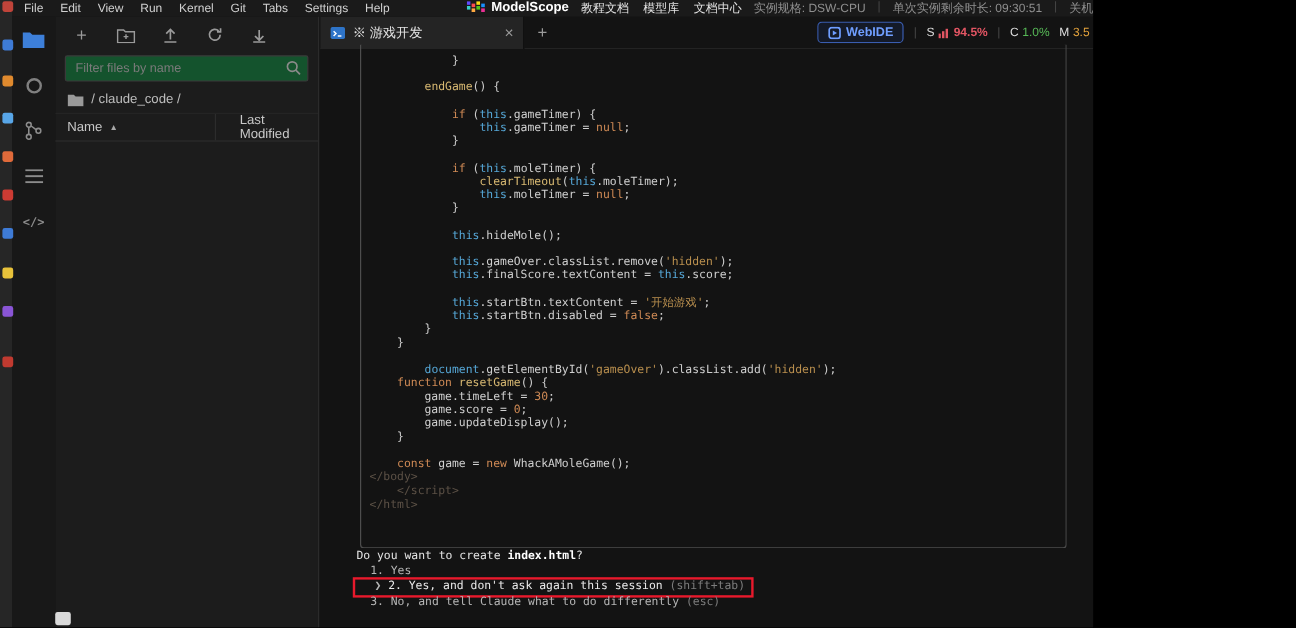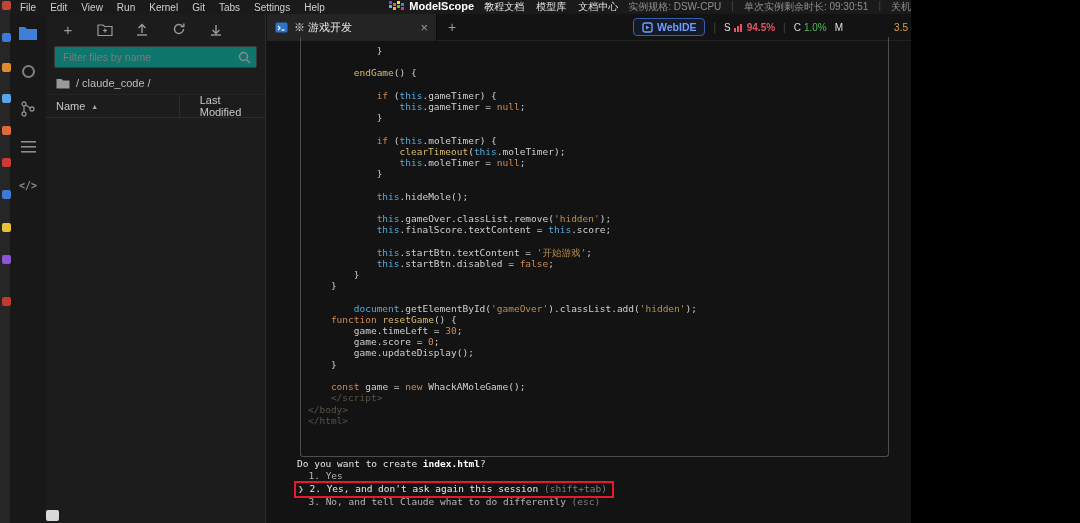--- a/index.html
+++ b/index.html
@@ -27,21 +27,21 @@
   .activitybar{position:absolute;left:10px;top:14px;width:36px;bottom:0;background:#181818;z-index:10;}
   .act-icon{width:36px;height:38px;display:flex;align-items:center;justify-content:center;color:#8c8c8c;}
   .circle-ic{width:13px;height:13px;border:2px solid #808080;border-radius:50%;display:inline-block;}
   .code-glyph{font-size:10px;font-weight:bold;color:#8c8c8c;font-family:"DejaVu Sans Mono",monospace;}
 
   
   .filepanel{position:absolute;left:46px;top:14px;width:220px;bottom:0;background:#1c1c1c;border-right:1px solid #2b2b2b;z-index:5;}
   .fp-toolbar{height:30px;display:flex;align-items:center;gap:21px;padding-left:14px;}
   .fp-btn{color:#9a9a9a;display:flex;align-items:center;justify-content:center;width:16px;height:16px;font-size:15px;}
   .fp-search{margin:2px 8px 4px 8px;position:relative;}
-  .fp-search input{width:100%;height:22px;background:#0f766e;border:1px solid #3a3a3a;border-radius:2px;
+  .fp-search input{width:100%;height:22px;background:#14532d;border:1px solid #3a3a3a;border-radius:2px;
                    color:#cfcfcf;font-size:10.5px;padding:0 24px 0 8px;outline:none;font-family:"Liberation Sans",sans-serif;}
   .fp-search input::placeholder{color:#7a7a7a;}
   .fp-search .mag{position:absolute;right:6px;top:4px;}
   .fp-breadcrumb{height:22px;display:flex;align-items:center;gap:6px;padding-left:10px;font-size:11px;color:#bdbdbd;}
   .fp-headers{height:24px;display:flex;align-items:center;border-bottom:1px solid #2c2c2c;border-top:1px solid #242424;font-size:11px;color:#c8c8c8;gap:10px;}
   .h-name{width:134px;padding-left:10px;display:flex;align-items:center;gap:6px;border-right:1px solid #2c2c2c;height:100%;}
   .h-caret{font-size:7px;color:#a8a8a8;}
   .h-mod{padding-left:10px;}
   .fp-list{flex:1;}
 
@@ -51,21 +51,21 @@
   .tab{height:27px;display:flex;align-items:center;gap:6px;background:#242424;padding:0 8px;width:170px;
        font-size:11px;color:#e3e3e3;border-right:1px solid #0c0c0c;}
   .tab-close{margin-left:auto;color:#9a9a9a;font-size:13px;line-height:1;}
   .newtab{width:30px;text-align:center;color:#9a9a9a;font-size:14px;}
   .tb-right{margin-left:auto;display:flex;align-items:center;gap:8px;padding-right:3px;font-size:10px;white-space:nowrap;overflow:hidden;}
   .webide{display:flex;align-items:center;gap:4px;border:1px solid #3a5db0;color:#6f9eff;background:#141a28;
           border-radius:4px;padding:2px 8px;font-size:10.5px;font-weight:bold;cursor:pointer;font-family:"Liberation Sans",sans-serif;}
   .stat{display:flex;align-items:center;gap:3px;color:#dedede;}
   .v-red{color:#e25563;font-weight:bold;}
   .v-green{color:#57b957;}
-  .v-orange{color:#e2a23c;margin-left:48px;}
+  .v-orange{color:#e2a23c;}
   .sep2{color:#474747;}
 
   
   .terminal{position:absolute;left:0;right:0;top:27px;bottom:0;background:#131313;
             font-family:"DejaVu Sans Mono",monospace;}
   .codebox{position:absolute;left:33px;right:22px;top:-4px;height:420px;border:1px solid #4d4d4d;border-top:none;
            border-radius:0 0 3px 3px;padding:8px 7px;overflow:hidden;font-size:9.5px;line-height:11.2px;}
   .code-line{white-space:pre;}
   .t-p{color:#cfcfcf}
   .t-t{color:#56a8d8}
@@ -75,21 +75,21 @@
   .t-n{color:#cf8a55}
   .t-d{color:#5c5146}
 
   
   .prompt{position:absolute;left:30px;top:417px;font-size:9.5px;line-height:12.4px;color:#b5b5b5;}
   .prompt .q{color:#e4e4e4;}
   .prompt .q b{color:#ffffff;}
   .opt{white-space:pre;}
   .opt .hint{color:#7d7d7d;}
   .opt .txt-sel{color:#e9e9e9;}
-  .red-box{display:inline-block;border:2px solid #e8192c;padding:0 5px 1px 2px;margin:-2px 0 -2px -3px;}
+  .red-box{display:inline-block;border:2px solid #e8192c;padding:0 5px 1px 16px;margin:-2px 0 -2px -3px;}
 
   .status-chip{position:absolute;left:46px;top:510px;width:13px;height:11px;background:#d9d9d9;border-radius:2px;z-index:50;}
 </style>
 </head>
 <body>
 
 <div class="root">
 
   <div class="bookmark-strip" id="strip">
       <div class="chip" style="top: 1px; background: rgb(192, 68, 58);"></div>
@@ -293,22 +293,22 @@
           <div class="code-line"><span class="t-p">    }</span></div>
           <div class="code-line">&nbsp;</div>
           <div class="code-line"><span class="t-p">        </span><span class="t-t">document</span><span class="t-p">.getElementById(</span><span class="t-s">'gameOver'</span><span class="t-p">).classList.add(</span><span class="t-s">'hidden'</span><span class="t-p">);</span></div>
           <div class="code-line"><span class="t-p">    </span><span class="t-k">function</span><span class="t-p"> </span><span class="t-f">resetGame</span><span class="t-p">() {</span></div>
           <div class="code-line"><span class="t-p">        game.timeLeft = </span><span class="t-n">30</span><span class="t-p">;</span></div>
           <div class="code-line"><span class="t-p">        game.score = </span><span class="t-n">0</span><span class="t-p">;</span></div>
           <div class="code-line"><span class="t-p">        game.updateDisplay();</span></div>
           <div class="code-line"><span class="t-p">    }</span></div>
           <div class="code-line">&nbsp;</div>
           <div class="code-line"><span class="t-p">    </span><span class="t-k">const</span><span class="t-p"> game = </span><span class="t-k">new</span><span class="t-p"> WhackAMoleGame();</span></div>
+          <div class="code-line"><span class="t-d">&lt;/body&gt;</span></div>
           <div class="code-line"><span class="t-d">    &lt;/script&gt;</span></div>
-          <div class="code-line"><span class="t-d">&lt;/body&gt;</span></div>
           <div class="code-line"><span class="t-d">&lt;/html&gt;</span></div>
         </div>
 
       <div class="prompt">
         <div class="q"><span>Do you want to create </span><b>index.html</b><span>?</span></div>
         <div class="opt"><span> </span><span> </span><span>1. Yes</span></div>
         <div class="opt"><span class="red-box"><span>❯</span><span> </span><span class="txt-sel">2. Yes, and don't ask again this session</span><span> </span><span class="hint">(shift+tab)</span></span></div>
         <div class="opt"><span> </span><span> </span><span>3. No, and tell Claude what to do differently</span><span> </span><span class="hint">(esc)</span></div>
       </div>
     </div>

